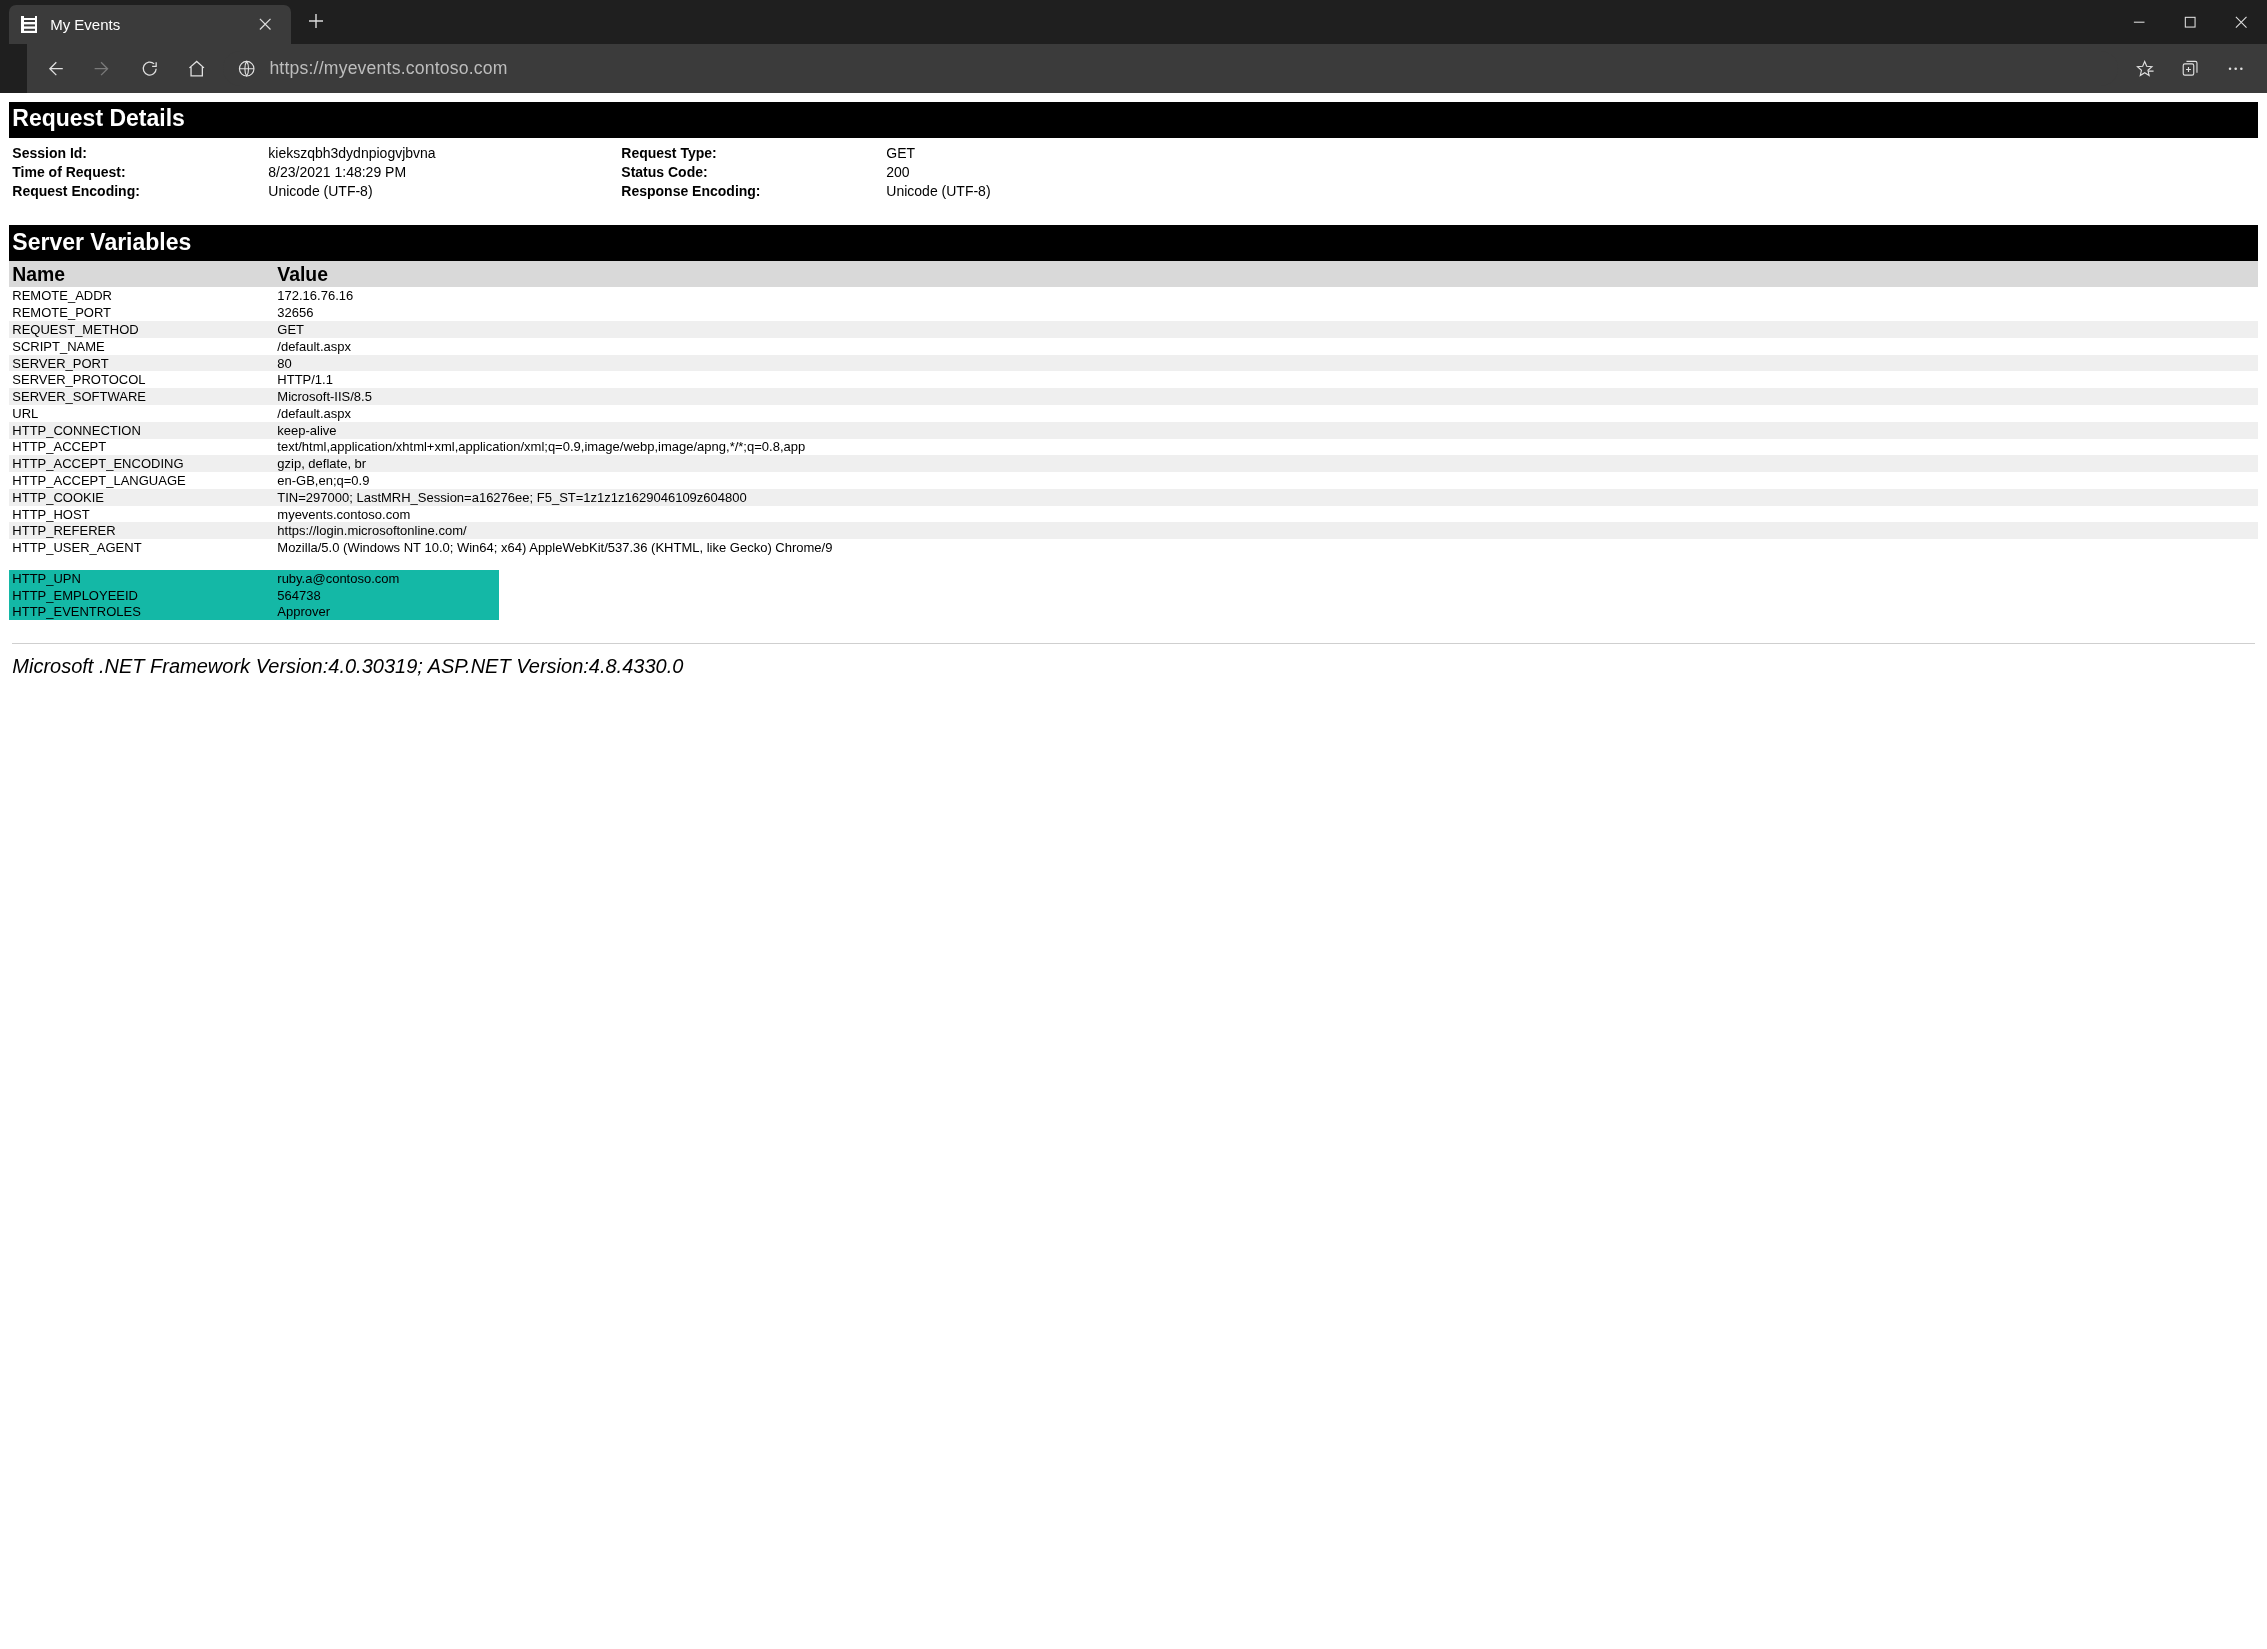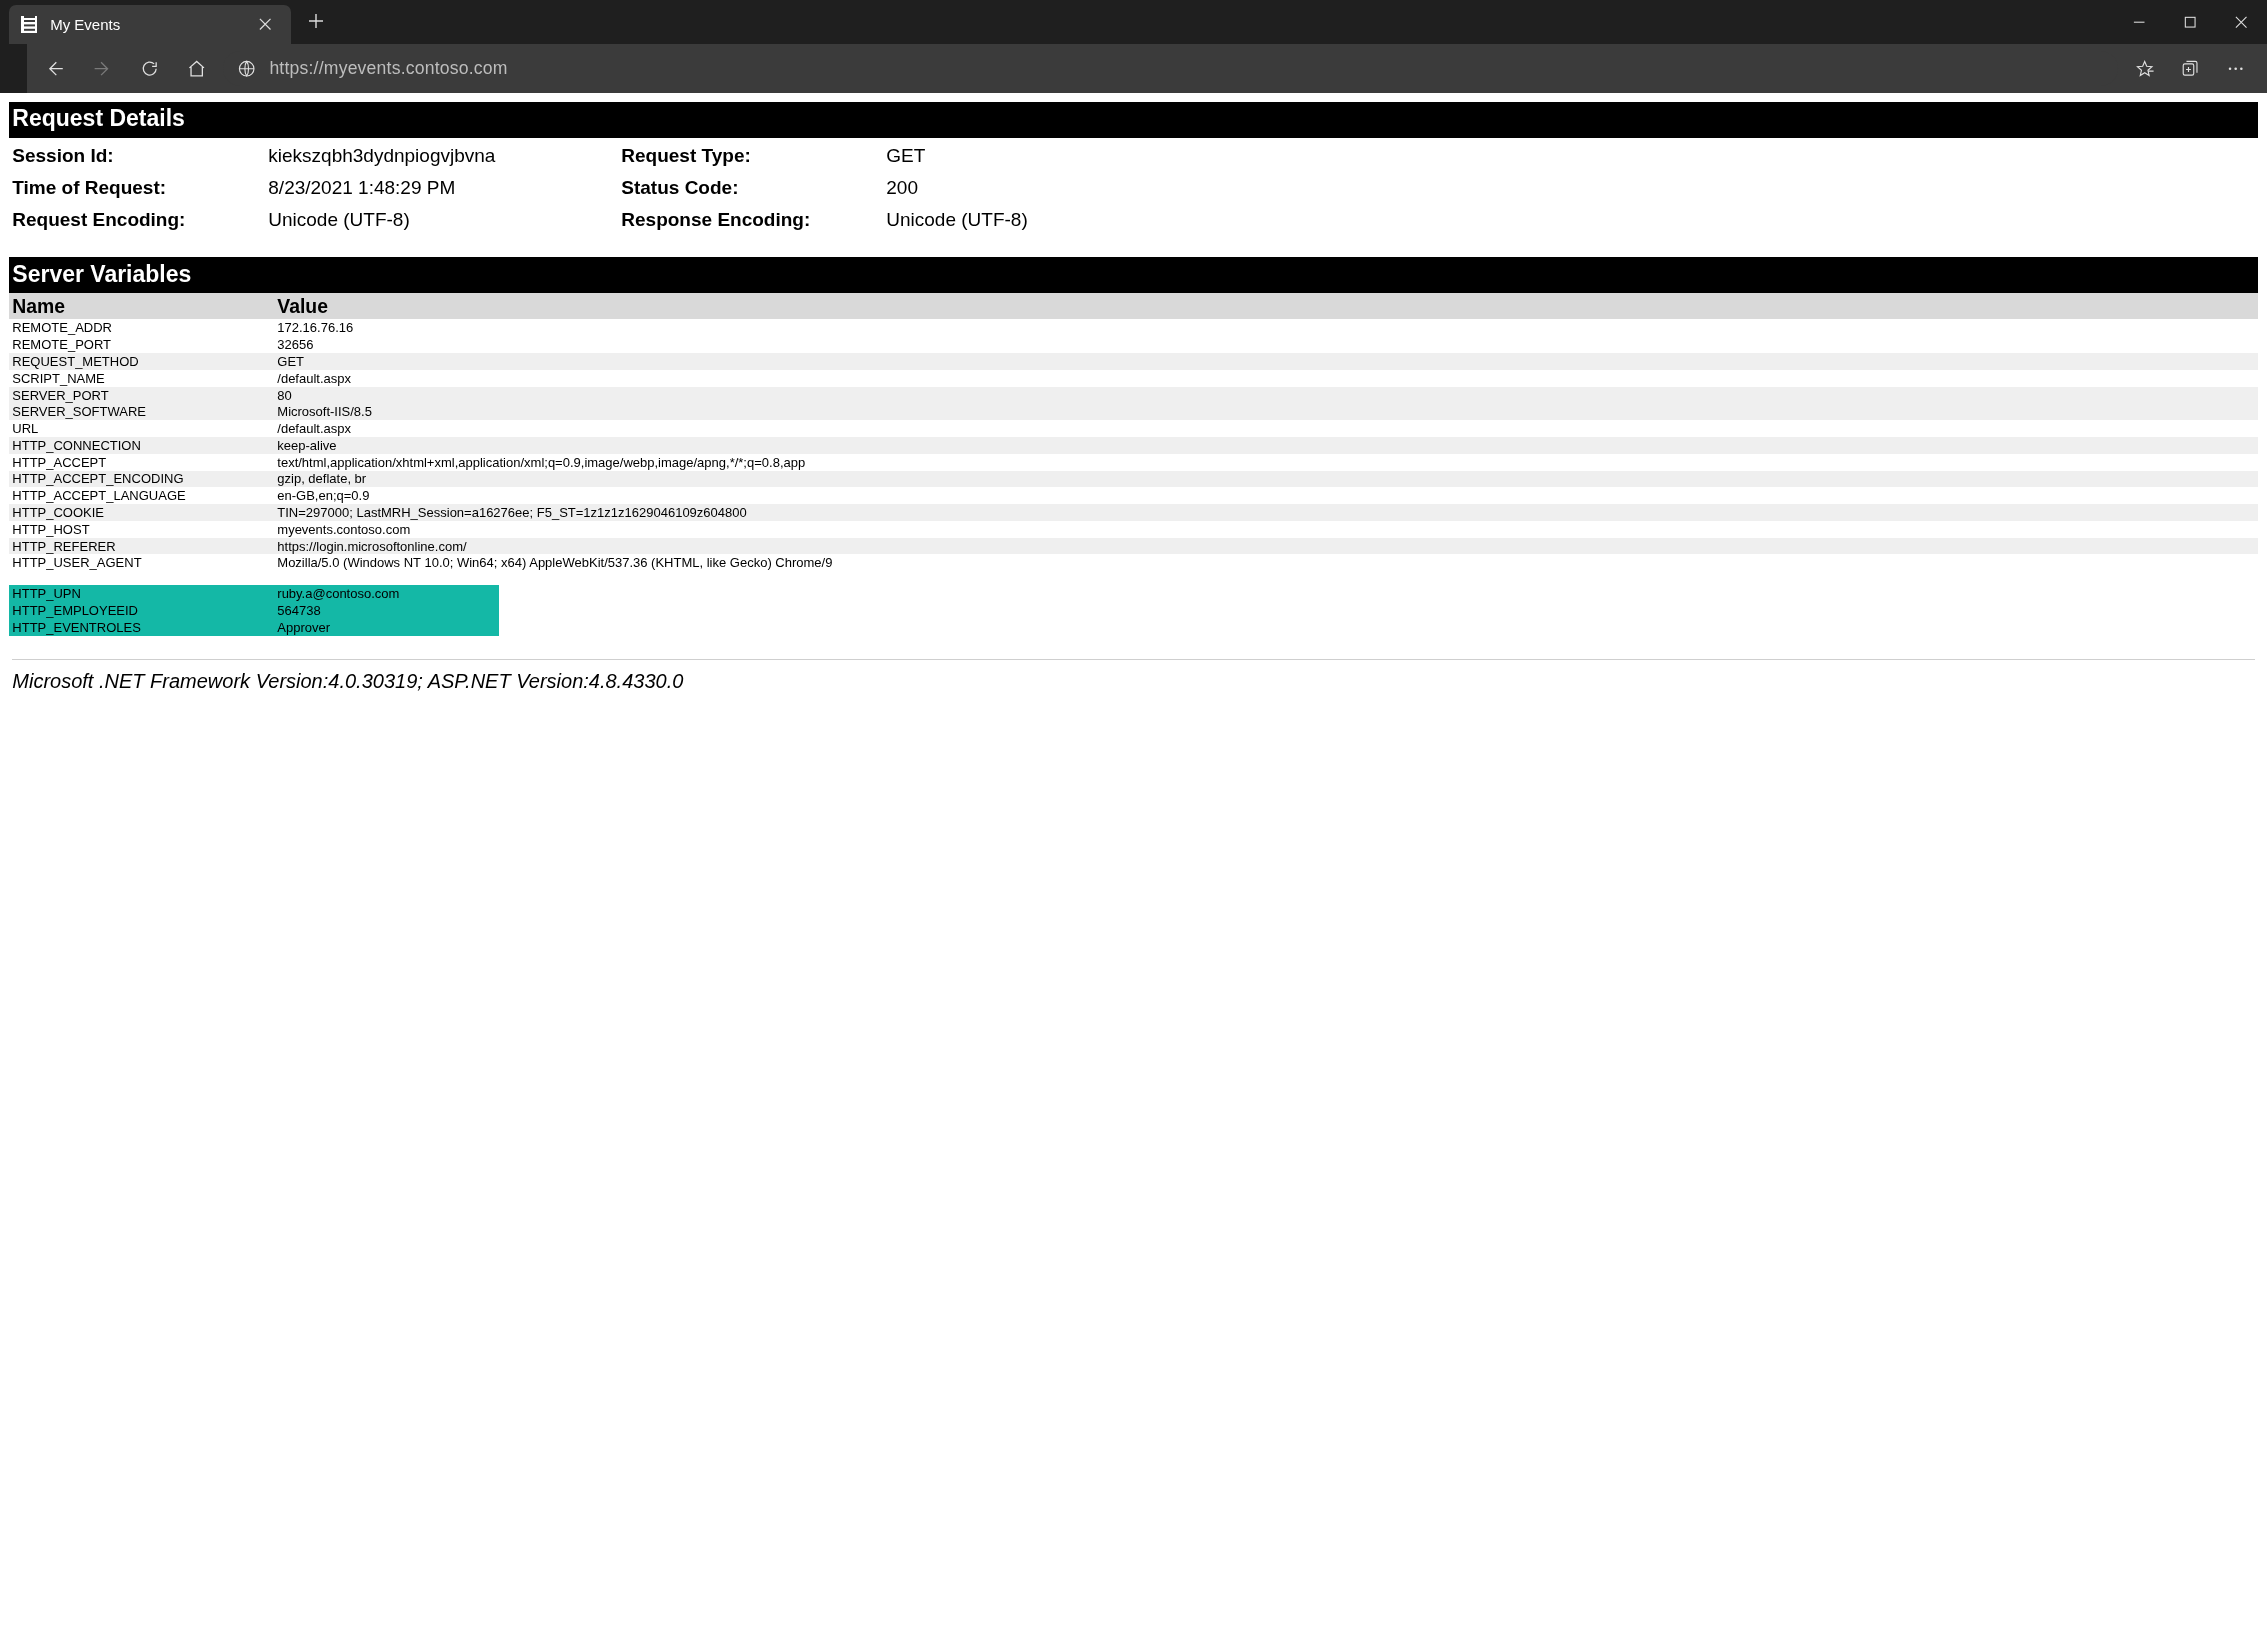--- a/index.html
+++ b/index.html
@@ -132,22 +132,22 @@
     background:#000000;
     color:#ffffff;
     font-weight: bold;
     font-size: 23px;
     padding: 3.5px 5.3px 5.3px 3.5px;
   }
   .req-grid {
     display:grid;
     grid-template-columns: 256px 353px 265px 1fr;
     padding: 7px 3.5px 26.5px 3.5px;
-    font-size: 19px;
-    row-gap: 10px;
+    font-size: 14px;
+    row-gap: 3px;
   }
   .req-grid .lbl { font-weight: bold; }
   .vars-head {
     display:grid;
     grid-template-columns: 265px 1fr;
     background:#d9d9d9;
     font-weight:bold;
     font-size:19.4px;
     padding: 1.8px 3.5px;
   }
@@ -308,20 +308,24 @@
             <div>GET</div>
           </div>
           <div class="var-row">
             <div>SCRIPT_NAME</div>
             <div>/default.aspx</div>
           </div>
           <div class="var-row stripe">
             <div>SERVER_PORT</div>
             <div>80</div>
           </div>
+          <div class="var-row">
+            <div>SERVER_PROTOCOL</div>
+            <div>HTTP/1.1</div>
+          </div>
           <div class="var-row stripe">
             <div>SERVER_SOFTWARE</div>
             <div>Microsoft-IIS/8.5</div>
           </div>
           <div class="var-row">
             <div>URL</div>
             <div>/default.aspx</div>
           </div>
           <div class="var-row stripe">
             <div>HTTP_CONNECTION</div>

